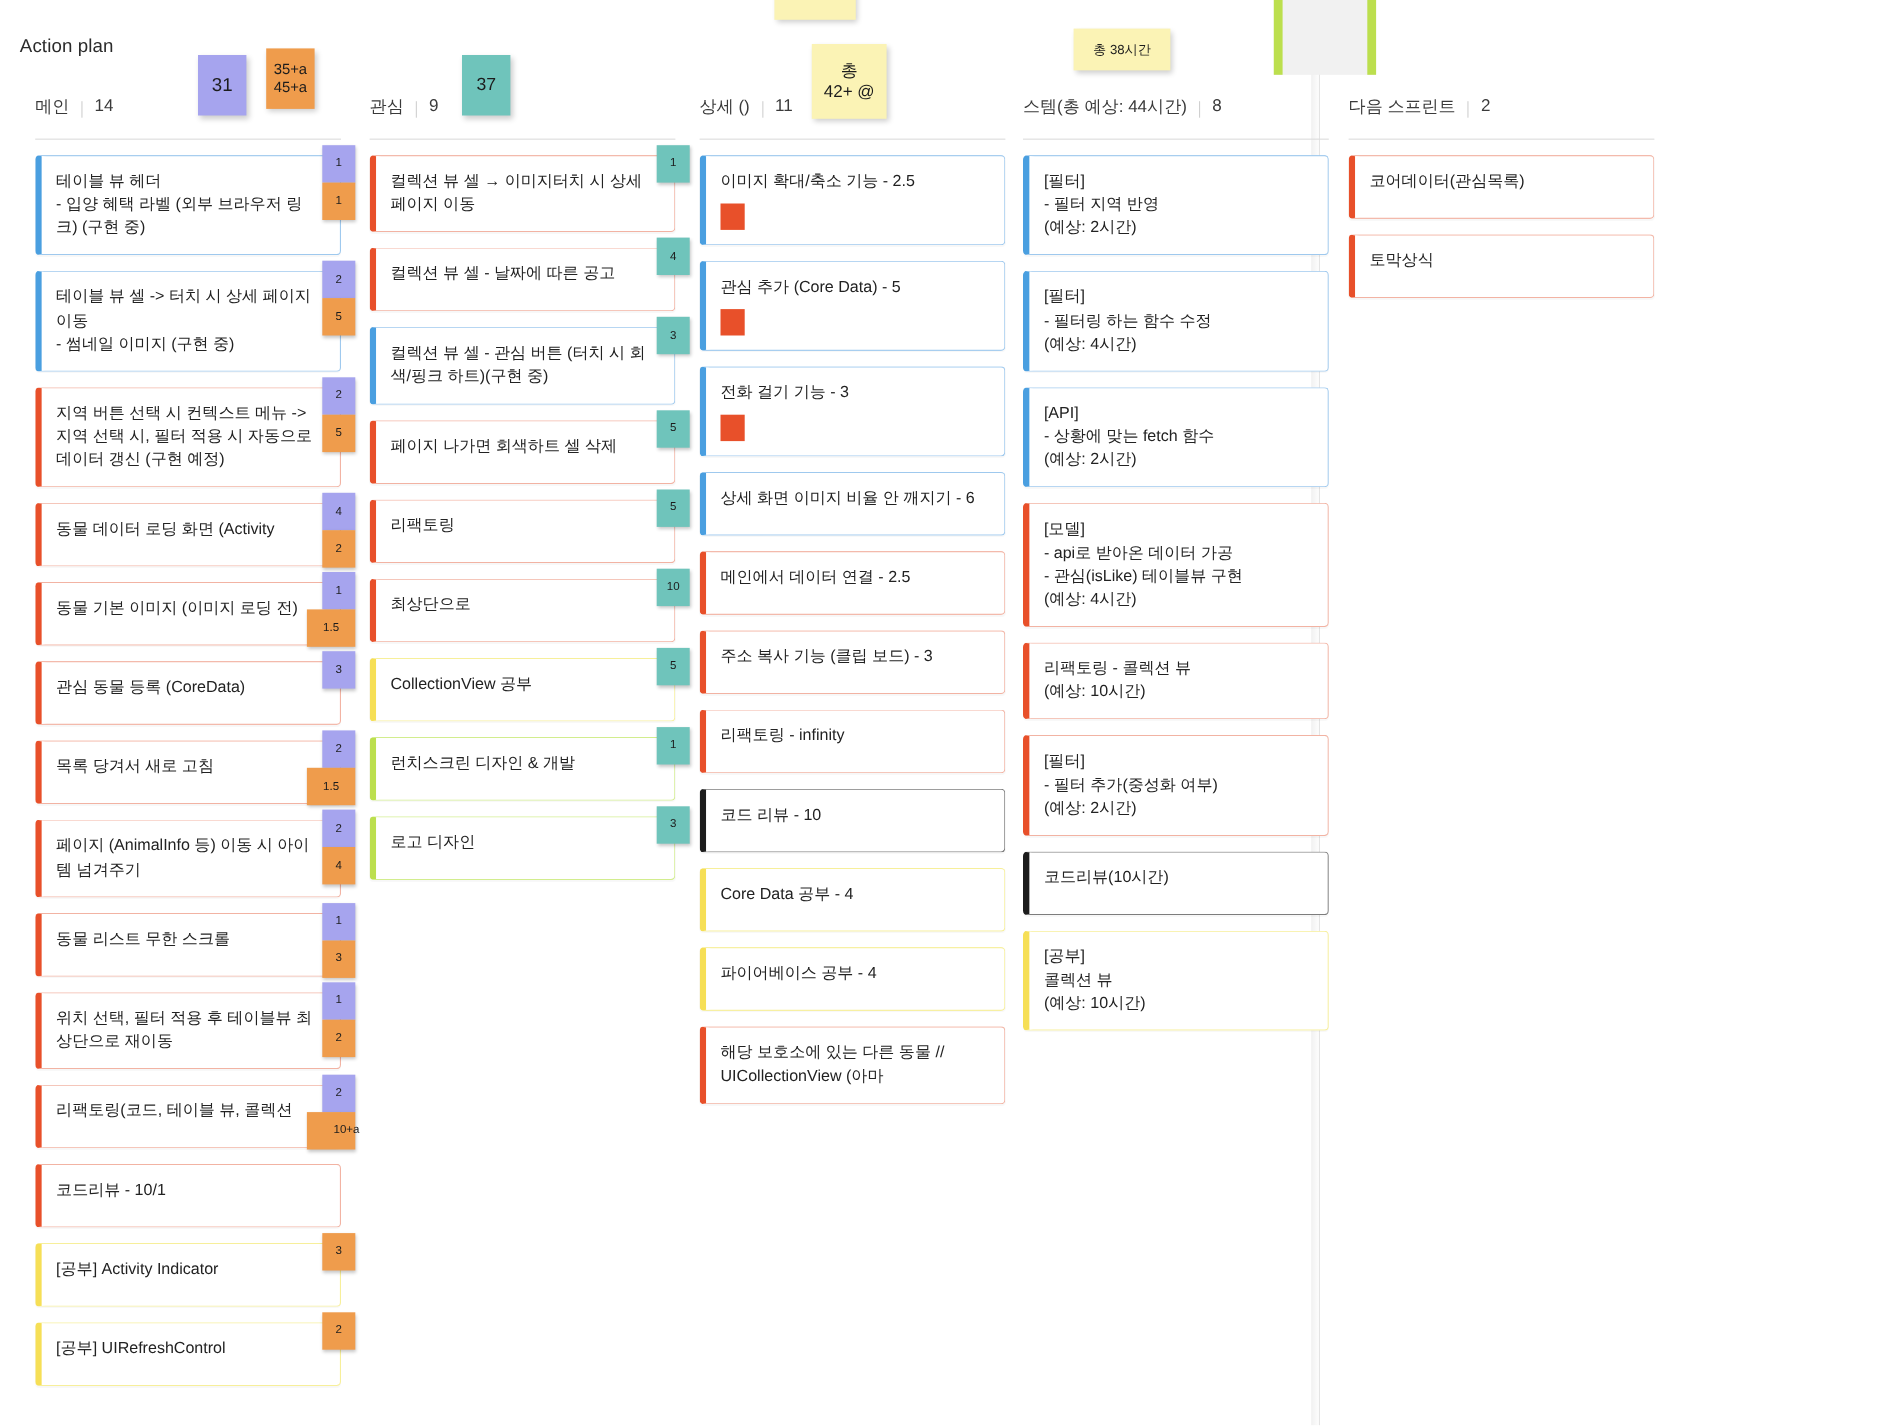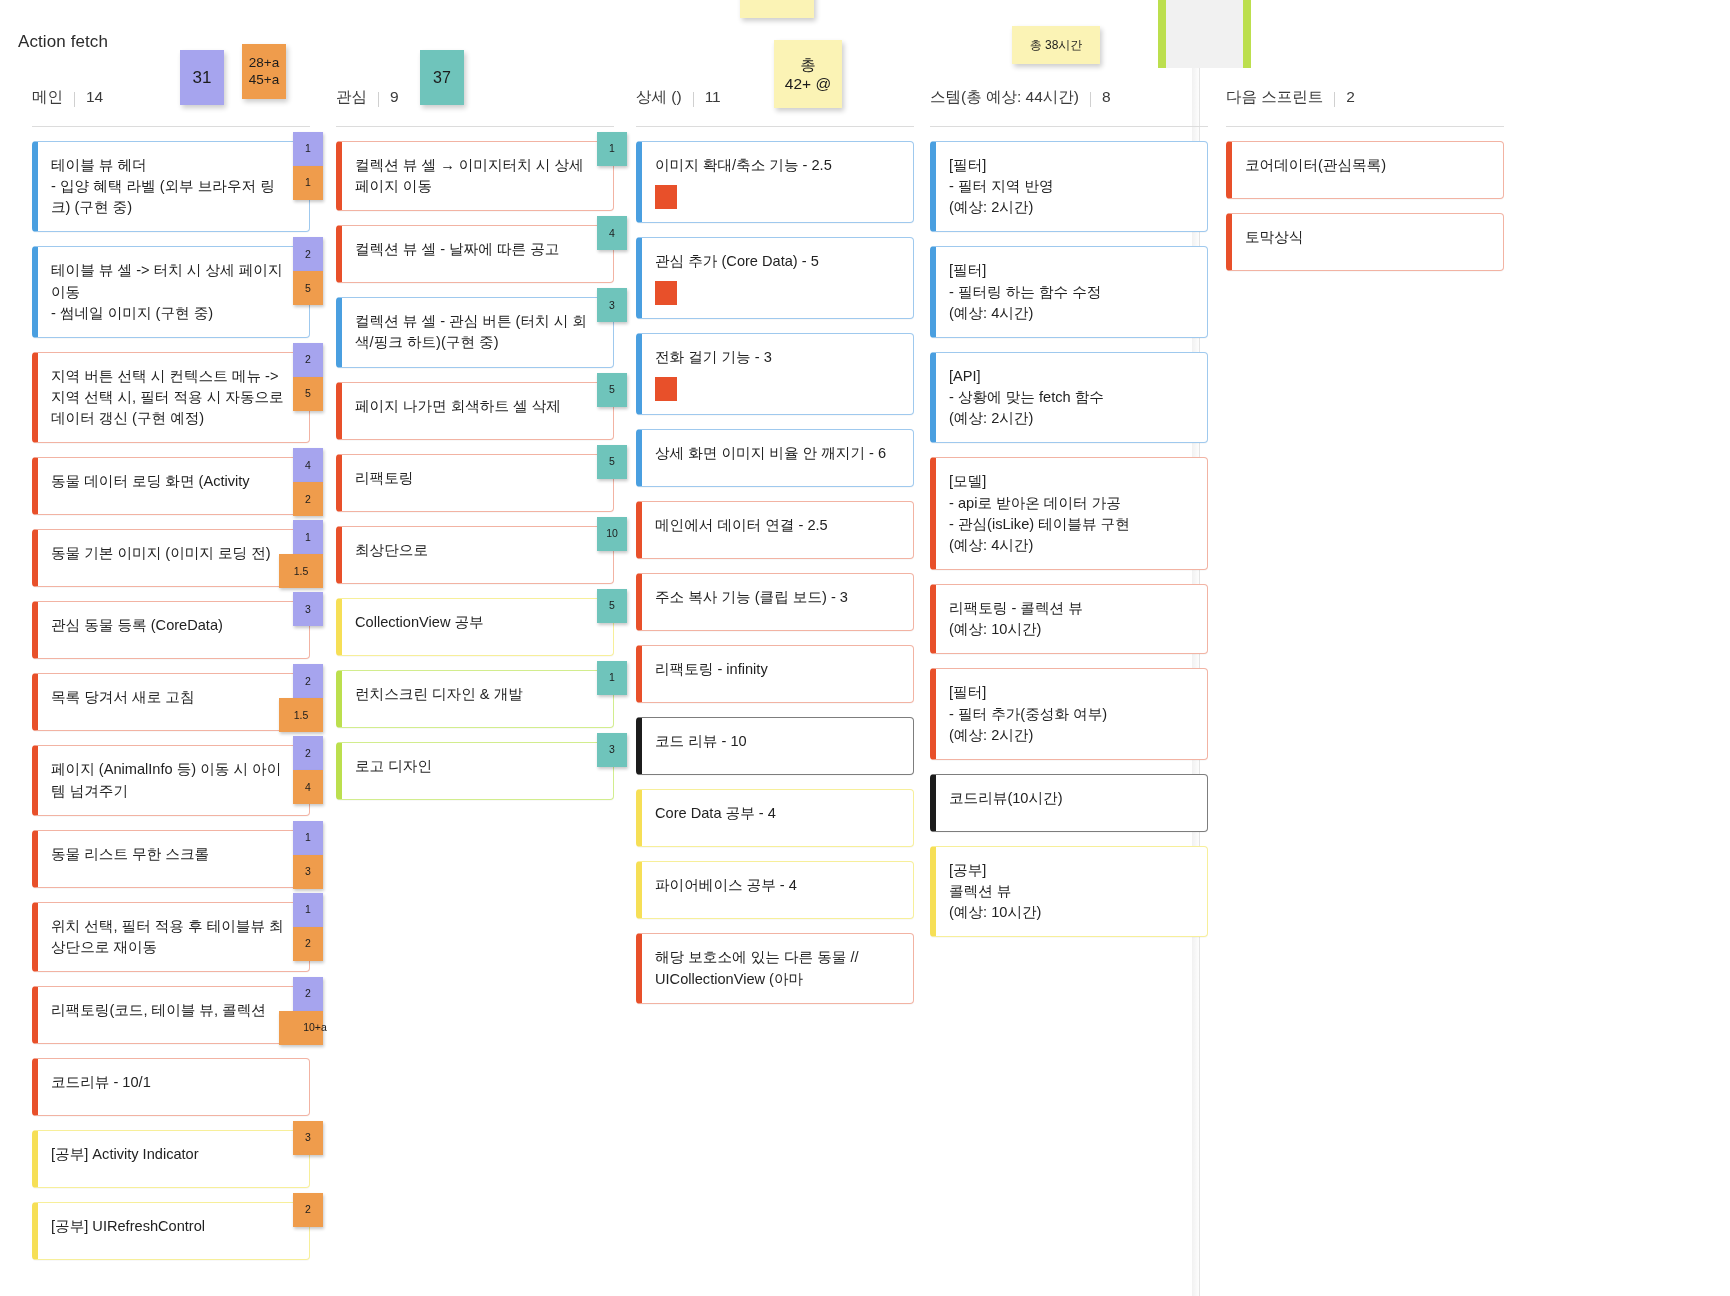--- a/index.html
+++ b/index.html
@@ -71,21 +71,21 @@
     font-size: 14px;
     color: #1c1c1c;
     line-height: 1.25;
     box-shadow: 2px 3px 5px rgba(0,0,0,0.20);
     white-space: pre-line;
     z-index: 6;
   }
   .sticky.purple { background: #a6a4ee; }
   .sticky.orange { background: #ef9c4c; }
   .sticky.teal   { background: #6fc4bb; }
-  .sticky.yellow { background: #fbf3b5; margin-left: 36px; }
+  .sticky.yellow { background: #fbf3b5; }
 
   
   .card {
     position: relative;
     background: #ffffff;
     border: 1px solid #dfe2e5;
     border-left-width: 6px;
     border-radius: 4px;
     padding: 13px 16px 13px 13px;
     margin: 0 8px 14px 14px;
@@ -152,37 +152,37 @@
     border-left: 8px solid #bcdf4e;
     border-right: 8px solid #bcdf4e;
     z-index: 4;
   }
 </style>
 </head>
 <body>
 
 <div id="board">
 
-  <div class="page-title">Action fetch</div>
+  <div class="page-title">Action plan</div>
 
   <div class="sticky yellow" id="top-cut-sticky" style="left:704px; top:-32px; width:74px; height:50px; font-size:15px;">42+ @</div>
 
   <div class="green-top-card"></div>
 
   <div class="panel-shadow"></div>
   <div class="panel-divider"></div>
 
   <div id="columns-host">
       <div class="column" style="left: 18px;">
         <div class="col-head">
           <span class="col-title">메인</span>
           <span class="col-sep"></span>
           <span class="col-count">14</span>
           <div class="sticky purple" style="left: 162px; top: -24px; width: 44px; height: 55px; font-size: 17px;">31</div>
-          <div class="sticky orange" style="left: 224px; top: -30px; width: 44px; height: 55px; font-size: 13.5px;">28+a
+          <div class="sticky orange" style="left: 224px; top: -30px; width: 44px; height: 55px; font-size: 13.5px;">35+a
 45+a</div>
         </div>
         <div class="col-rule"></div>
         <div class="card blue"><span class="card-text">테이블 뷰 헤더
 - 입양 혜택 라벨 (외부 브라우저 링크) (구현 중)</span><div class="badge purple" style="right: -14px; top: -10px;">1</div><div class="badge orange" style="right: -14px; top: 24px;">1</div></div>
         <div class="card blue"><span class="card-text">테이블 뷰 셀 -&gt; 터치 시 상세 페이지 이동
 - 썸네일 이미지 (구현 중)</span><div class="badge purple" style="right: -14px; top: -10px;">2</div><div class="badge orange" style="right: -14px; top: 24px;">5</div></div>
         <div class="card red"><span class="card-text">지역 버튼 선택 시 컨텍스트 메뉴 -&gt;
 지역 선택 시, 필터 적용 시 자동으로 데이터 갱신 (구현 예정)</span><div class="badge purple" style="right: -14px; top: -10px;">2</div><div class="badge orange" style="right: -14px; top: 24px;">5</div></div>
         <div class="card red"><span class="card-text">동물 데이터 로딩 화면 (Activity</span><div class="badge purple" style="right: -14px; top: -10px;">4</div><div class="badge orange" style="right: -14px; top: 24px;">2</div></div>

